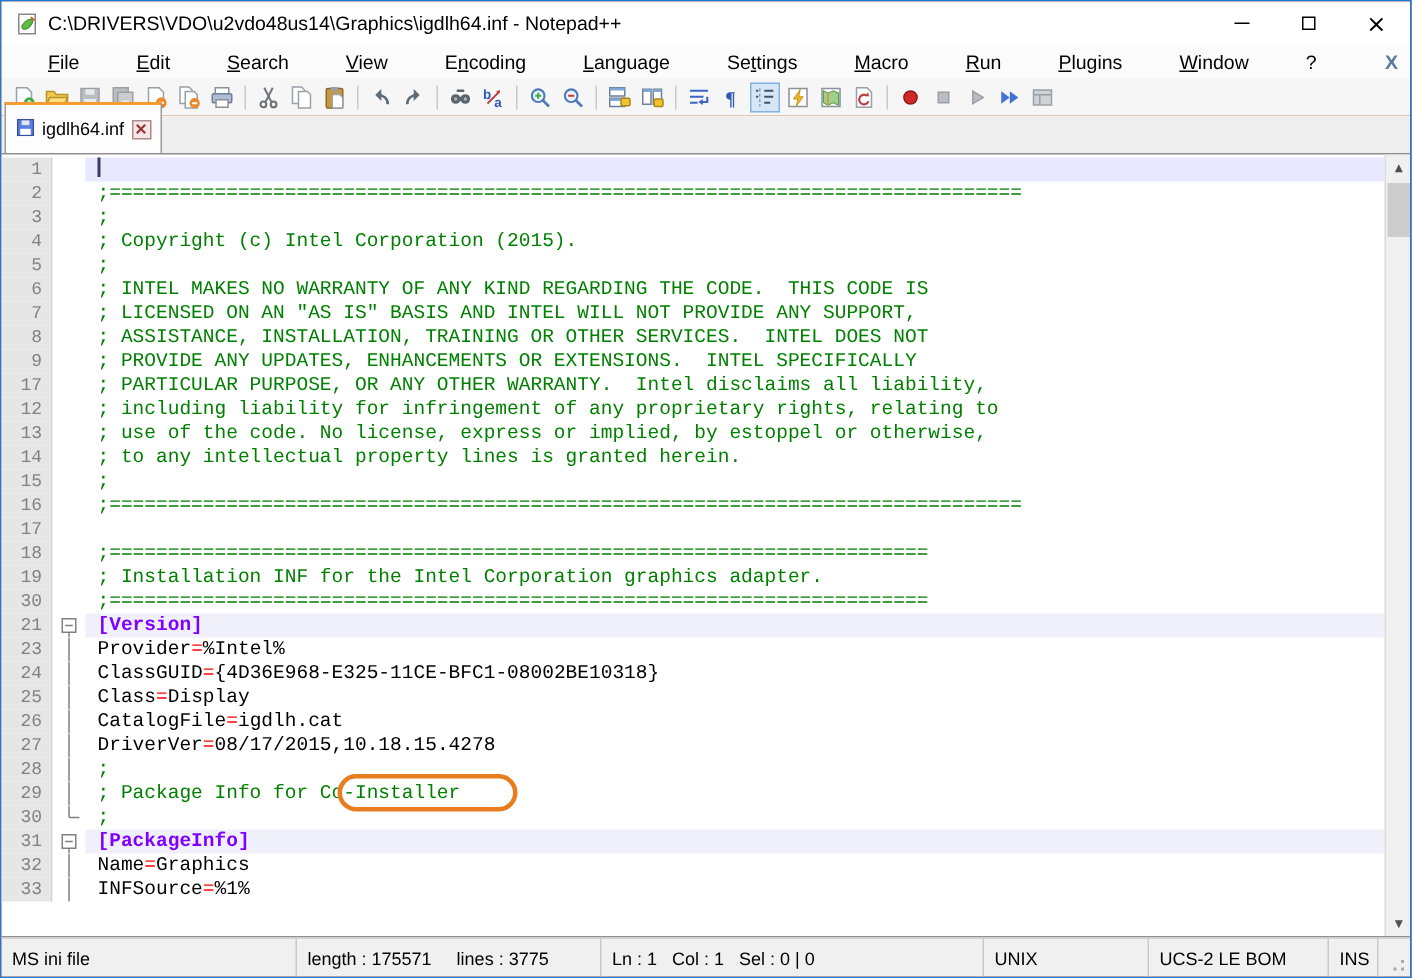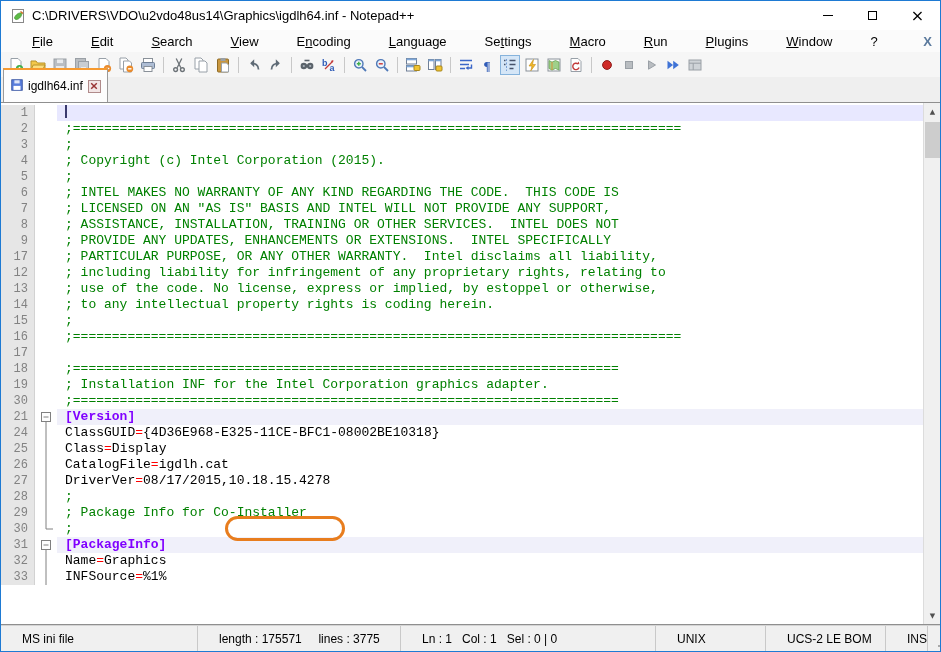--- a/index.html
+++ b/index.html
@@ -56,21 +56,21 @@
   
   .vscroll { flex:0 0 17px; background:#f0f0f0; border-left:1px solid #dcdcdc; position:relative; }
   .vs-arrow { position:absolute; left:0; width:17px; height:17px; display:flex; align-items:center; justify-content:center;
               color:#505050; font-size:7px; font-family:"DejaVu Sans",sans-serif; }
   .vs-up { top:0; } .vs-down { bottom:0; }
   .vs-thumb { position:absolute; left:1px; top:19px; width:15px; height:36px; background:#cdcdcd; }
 
   
   .statusbar { height:26px; flex:0 0 auto; background:#f0f0f0; border-top:1px solid #d4d4d4;
                display:flex; align-items:center; font-size:12px; color:#000; }
-  .sb-sec { height:100%; display:flex; align-items:center; padding-left:21px; border-right:1px solid #c9c9c9; white-space:pre; }
+  .sb-sec { height:100%; display:flex; align-items:center; padding-left:7px; border-right:1px solid #c9c9c9; white-space:pre; }
   .sb-doc { flex:0 0 197px; } .sb-len { flex:0 0 203px; } .sb-pos { flex:0 0 255px; }
   .sb-eol { flex:0 0 110px; } .sb-enc { flex:0 0 120px; } .sb-ins { flex:0 0 33px; }
   .sb-grip { flex:1 1 auto; height:100%; border-right:none; position:relative; }
   .grip-dot { position:absolute; width:2px; height:2px; background:#a9a9a9; }
 </style>
 </head>
 <body>
 
 <div class="win">
 
@@ -395,21 +395,21 @@
           <span class="txt"><span class="seg-g">; including liability for infringement of any proprietary rights, relating to</span></span>
         </div>
         <div class="row">
           <span class="ln">13</span>
           <span class="fold"></span>
           <span class="txt"><span class="seg-g">; use of the code. No license, express or implied, by estoppel or otherwise,</span></span>
         </div>
         <div class="row">
           <span class="ln">14</span>
           <span class="fold"></span>
-          <span class="txt"><span class="seg-g">; to any intellectual property rights is coding herein.</span></span>
+          <span class="txt"><span class="seg-g">; to any intellectual property lines is granted herein.</span></span>
         </div>
         <div class="row">
           <span class="ln">15</span>
           <span class="fold"></span>
           <span class="txt"><span class="seg-g">;</span></span>
         </div>
         <div class="row">
           <span class="ln">16</span>
           <span class="fold"></span>
           <span class="txt"><span class="seg-g">;==============================================================================</span></span>
@@ -435,20 +435,27 @@
           <span class="txt"><span class="seg-g">;======================================================================</span></span>
         </div>
         <div class="row">
           <span class="ln">21</span>
           <span class="fold"><svg width="22" height="16">
               <rect x="6.5" y="3.5" width="9" height="9" fill="#fdfdfd" stroke="#808080"></rect>
               <line x1="8.5" y1="8" x2="13.5" y2="8" stroke="#808080"></line>
               <line x1="11" y1="12.5" x2="11" y2="16" stroke="#808080"></line>
             </svg></span>
           <span class="txt bg-section"><span class="seg-p">[Version]</span></span>
+        </div>
+        <div class="row">
+          <span class="ln">23</span>
+          <span class="fold"><svg width="22" height="16">
+              <line x1="11" y1="0" x2="11" y2="16" stroke="#808080"></line>
+            </svg></span>
+          <span class="txt"><span class="seg-k">Provider</span><span class="seg-r">=</span><span class="seg-k">%Intel%</span></span>
         </div>
         <div class="row">
           <span class="ln">24</span>
           <span class="fold"><svg width="22" height="16">
               <line x1="11" y1="0" x2="11" y2="16" stroke="#808080"></line>
             </svg></span>
           <span class="txt"><span class="seg-k">ClassGUID</span><span class="seg-r">=</span><span class="seg-k">{4D36E968-E325-11CE-BFC1-08002BE10318}</span></span>
         </div>
         <div class="row">
           <span class="ln">25</span>

